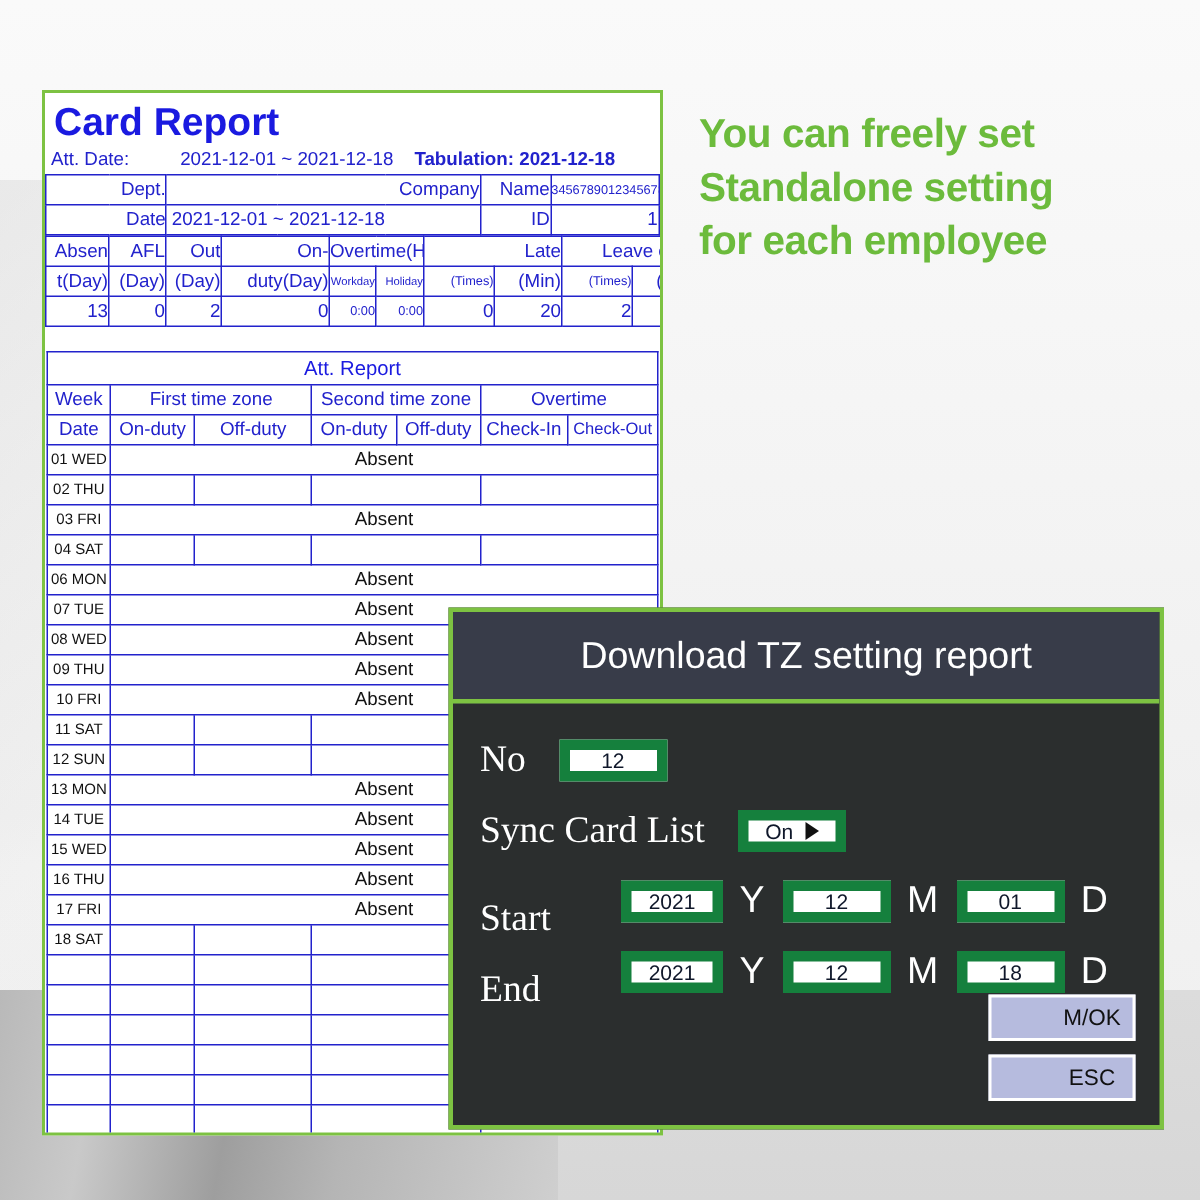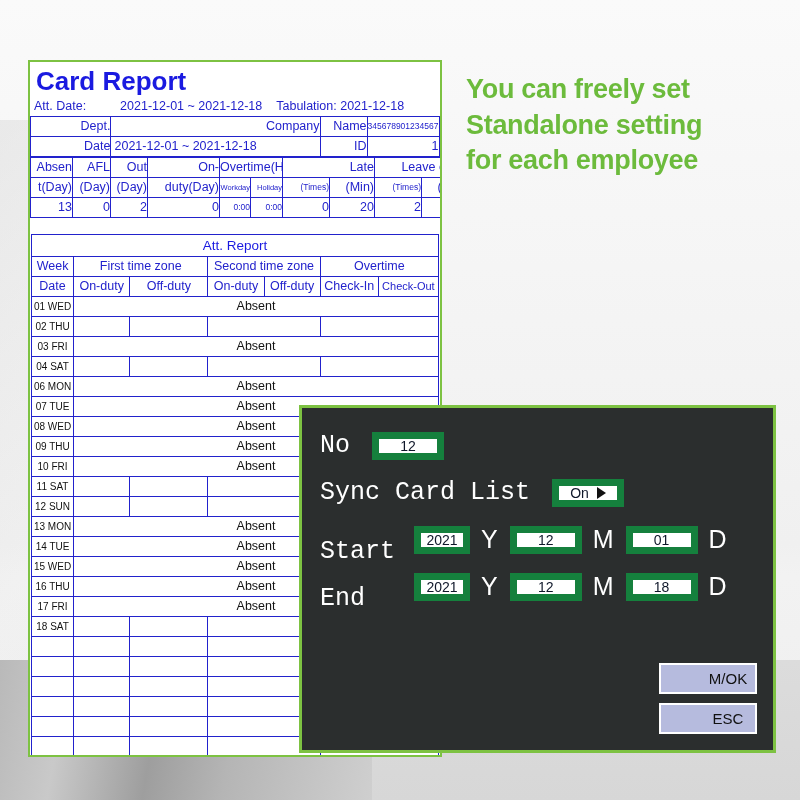--- a/index.html
+++ b/index.html
@@ -48,21 +48,21 @@
     font-family: "Liberation Sans", sans-serif;
   }
   .cr-attdate {
     color: #2222cc;
     font-size: 12.5px;
     padding: 1px 0 3px 4px;
     white-space: nowrap;
   }
   .cr-attdate .lbl { display:inline-block; }
   .cr-attdate .v1 { display:inline-block; margin-left: 34px; }
-  .cr-attdate .v2 { display:inline-block; margin-left: 14px; }
+  .cr-attdate .v2 { display:inline-block; margin-left: 14px; font-weight: bold; }
 
   table.cr {
     border-collapse: collapse;
     width: 408px;
     margin: 0 auto;
     table-layout: fixed;
   }
   table.cr td, table.cr th {
     border: 1px solid #2222cc;
     color: #2222cc;
@@ -143,36 +143,36 @@
   #tz-body {
     padding: 14px 18px 0 18px;
     color: #ffffff;
   }
   .tz-row {
     display: flex; align-items: center;
     height: 47px;
   }
   .tz-label {
     font-size: 25px; color: #ffffff;
-    font-family: Liberation Mono, monospace;
+    font-family: Liberation Serif, serif;
     white-space: nowrap;
   }
   .tz-field {
     background: #ffffff;
     color: #0f172a;
     font-size: 14px;
     text-align: center;
     border: 7px solid #15803d;
     box-sizing: border-box;
     display: flex; align-items: center; justify-content: center;
   }
   .f-no    { width: 72px; height: 28px; margin-left: 22px; }
   .f-sync  { width: 72px; height: 28px; margin-left: 22px;
              justify-content: center; gap: 8px; }
-  .f-year  { width: 56px; height: 28px; margin-left: 18px; }
+  .f-year  { width: 68px; height: 28px; margin-left: 18px; }
   .f-mon   { width: 72px; height: 28px; margin-left: 12px; }
   .f-day   { width: 72px; height: 28px; margin-left: 12px; }
   .unit {
     font-size: 25px; color: #ffffff; margin-left: 11px;
     font-family: "Liberation Sans", sans-serif;
   }
   .lbl-start { width: 76px; margin-top: 24px; }
   .caret {
     width: 0; height: 0;
     border-left: 9px solid #111111;
@@ -459,20 +459,23 @@
   </div>
 
   <div id="promo">
     <div>You can freely set</div>
     <div>Standalone setting</div>
     <div>for each employee</div>
   </div>
 
   <div id="tz-dialog">
 
+    <div id="tz-titlebar">
+      <span>Download TZ setting report</span>
+    </div>
 
     <div id="tz-body">
 
       <div class="tz-row">
         <span class="tz-label">No</span>
         <span class="tz-field f-no">12</span>
       </div>
 
       <div class="tz-row">
         <span class="tz-label">Sync Card List</span>

